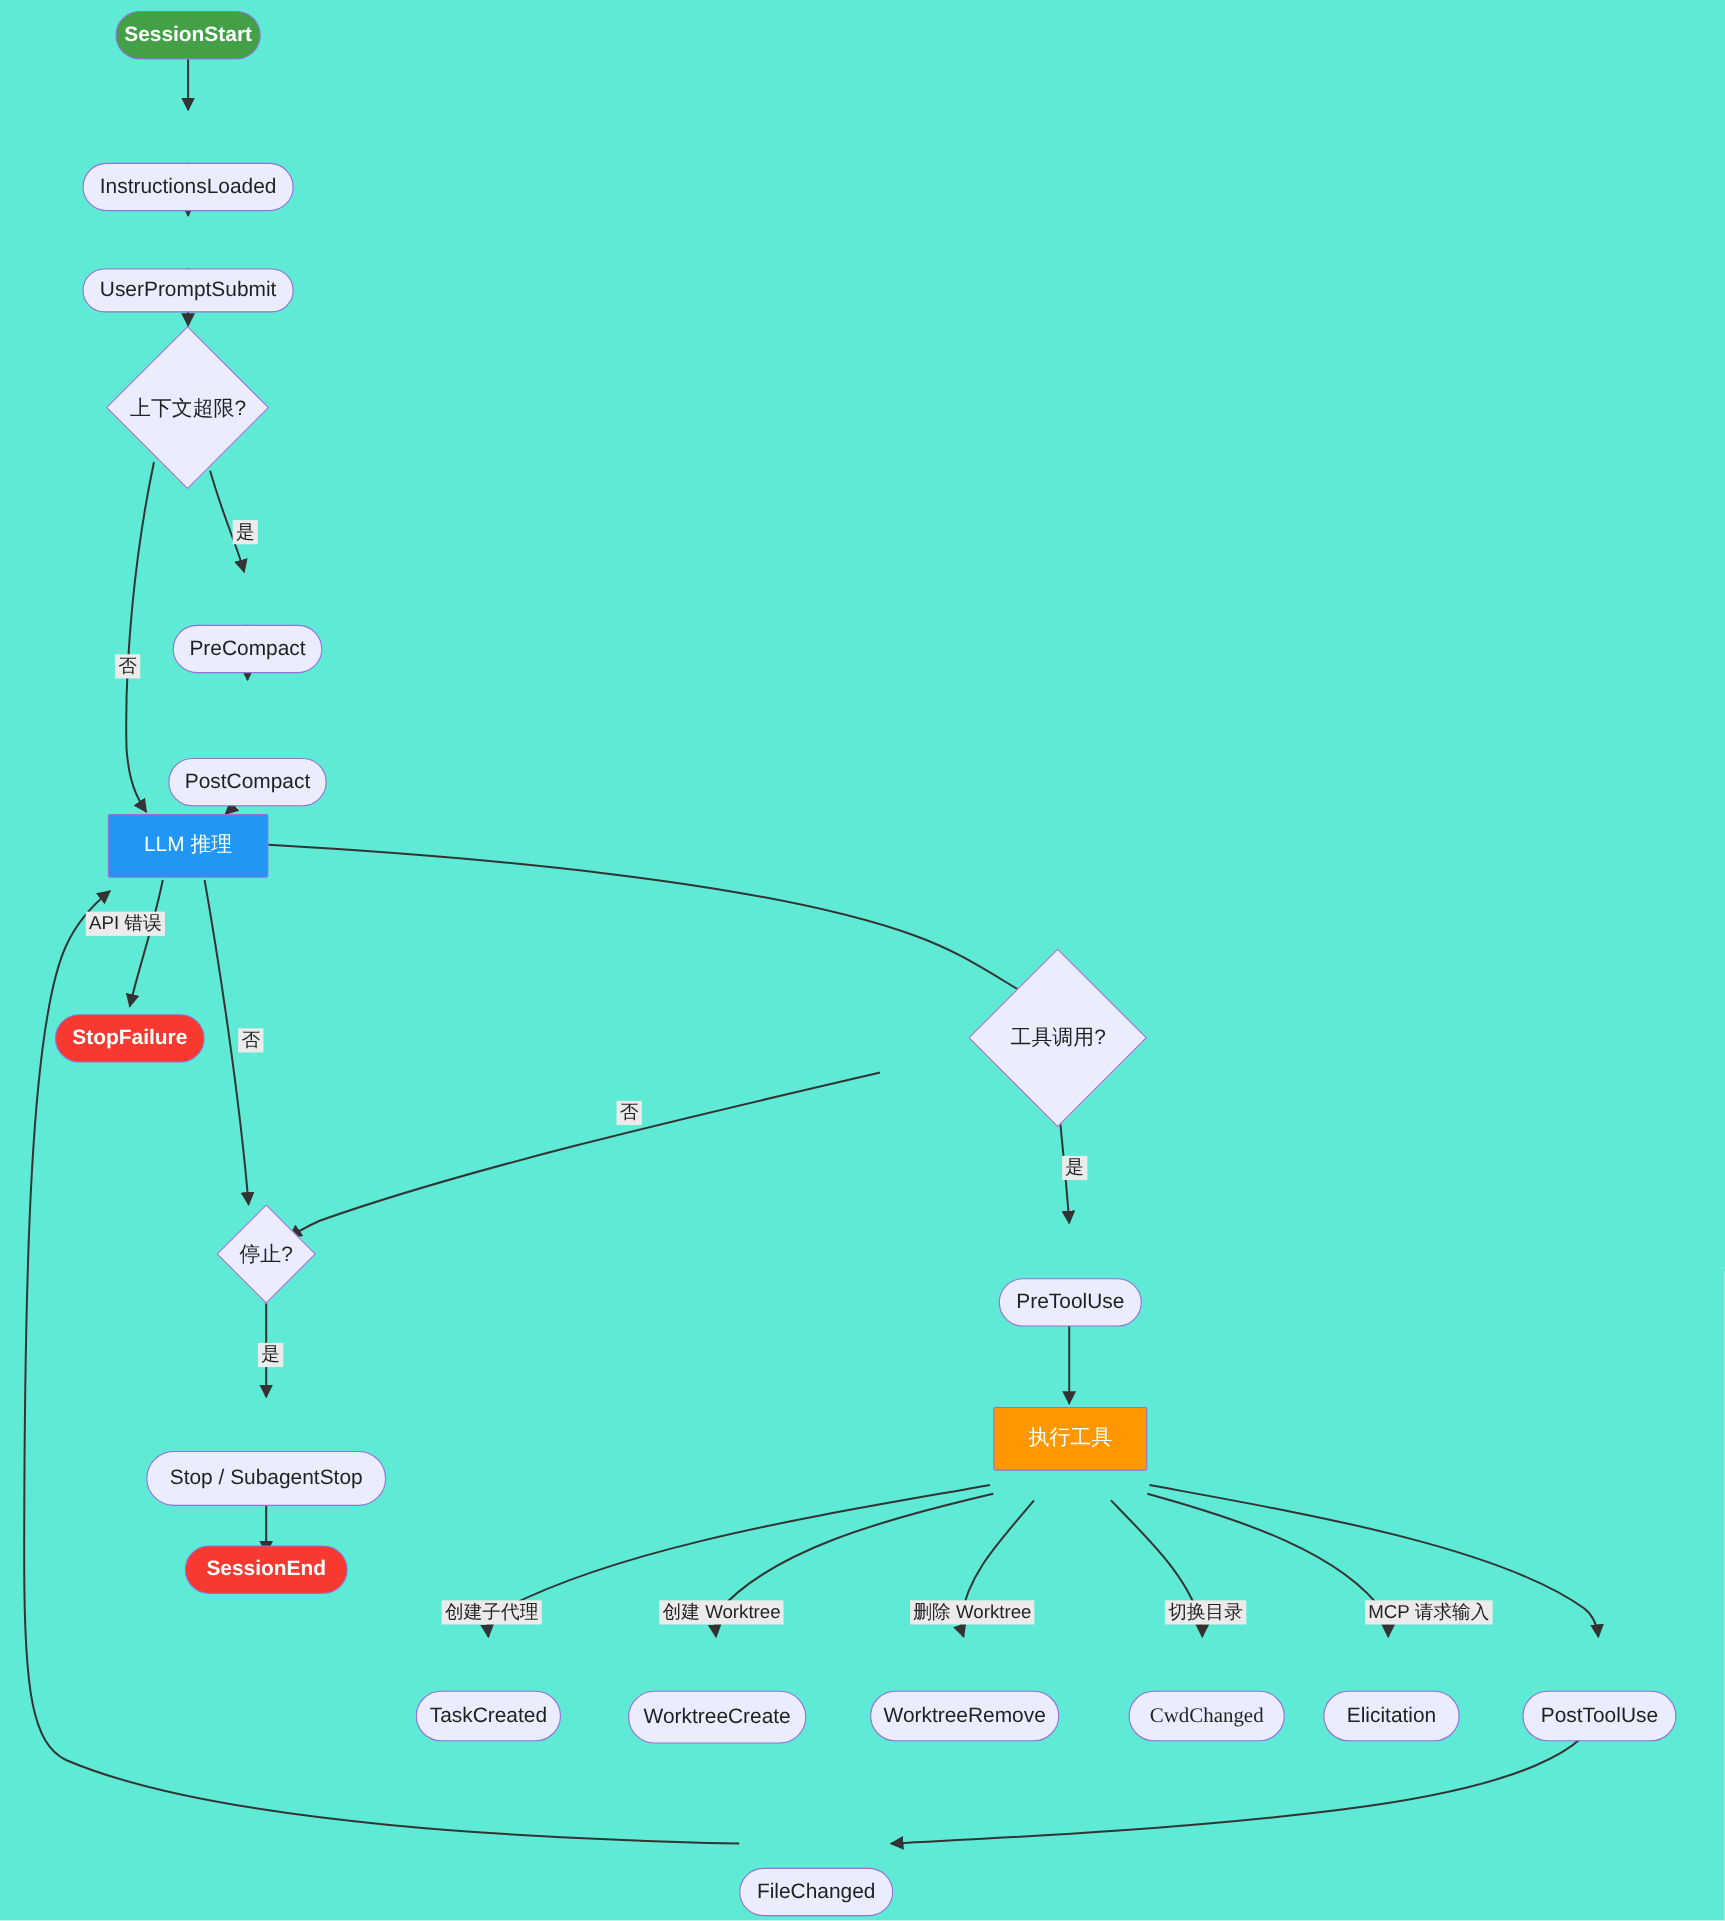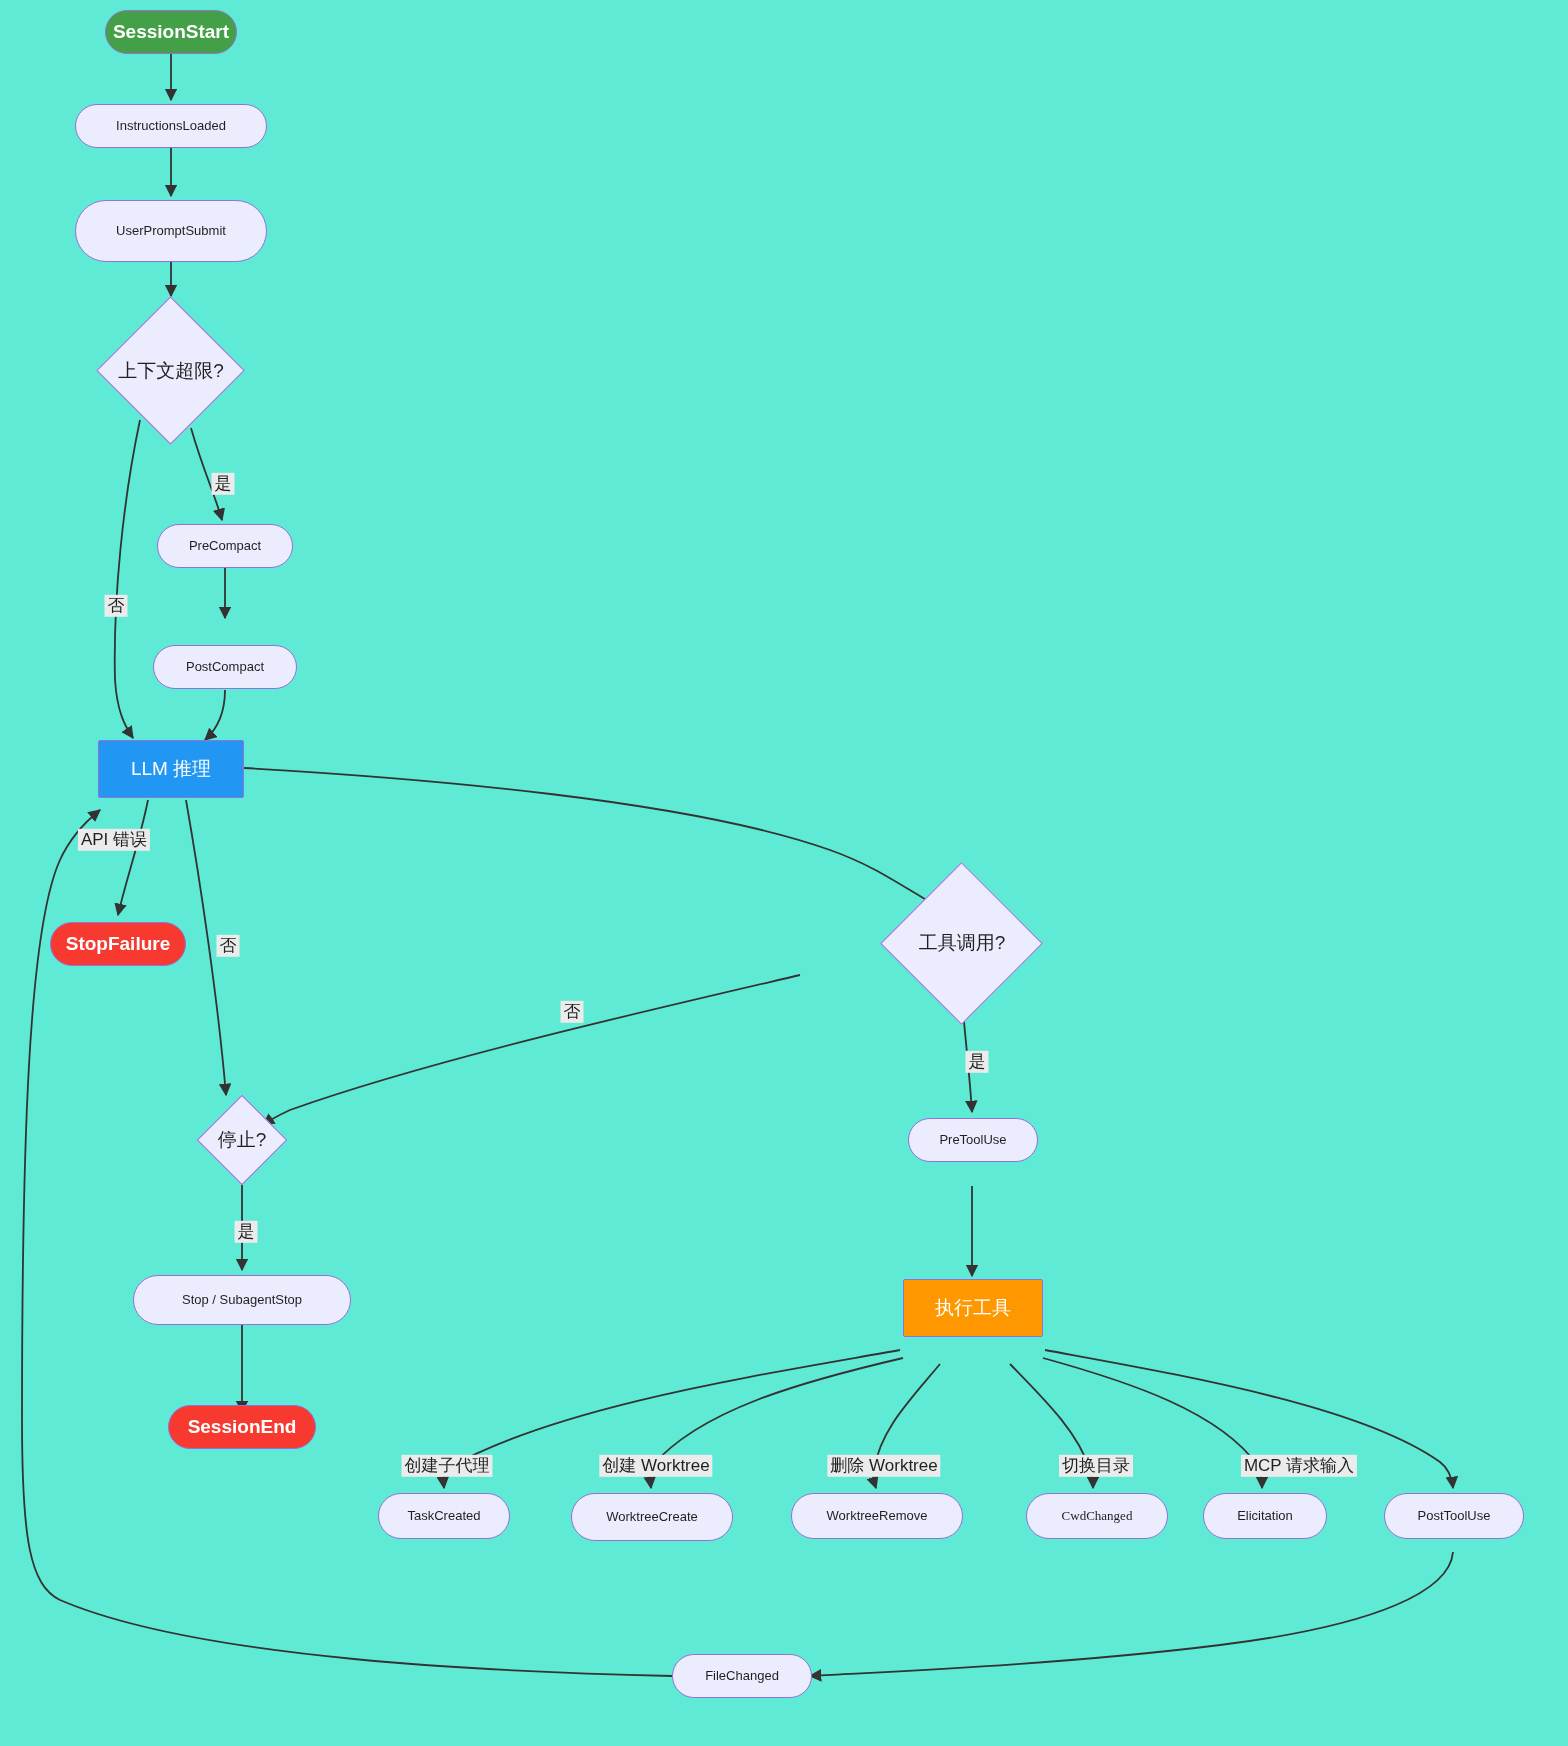--- a/index.html
+++ b/index.html
@@ -39,21 +39,22 @@
     text-align: center;
     line-height: 1.15;
     white-space: nowrap;
   }
   
   .node.round {
     background: #ececff;
     border: 1.6px solid #9370db;
     border-radius: 999px;
     color: #1f2020;
-    font-size: 13px;
+    font-size: 19px;
+    margin-top: 44px;
   }
   .node.startnode {
     background: #43a047;
     border: 1.6px solid #9370db;
     border-radius: 999px;
     color: #ffffff;
     font-size: 19px;
     font-weight: bold;
   }
   .node.endnode {
@@ -173,21 +174,21 @@
   </svg>
 
   <div class="node startnode" style="left:105px; top:10px; width:132px; height:44px;">
     <span>SessionStart</span>
   </div>
 
   <div class="node round" style="left:75px; top:104px; width:192px; height:44px;">
     <span>InstructionsLoaded</span>
   </div>
 
-  <div class="node round" style="left:75px; top:200px; width:192px; height:62px;align-items:center;">
+  <div class="node round" style="left:75px; top:200px; width:192px; height:40px;align-items:center;">
     <span>UserPromptSubmit</span>
   </div>
 
   <div class="decision" style="left:79px; top:297px; width:184px; height:148px;">
     <div class="dia" style="width:105px;height:105px;left:39px;top:21px;"></div>
     <div class="dia-label" style="margin:auto;">上下文超限?</div>
   </div>
 
   <div class="node round" style="left:157px; top:524px; width:136px; height:44px;">
     <span>PreCompact</span>

